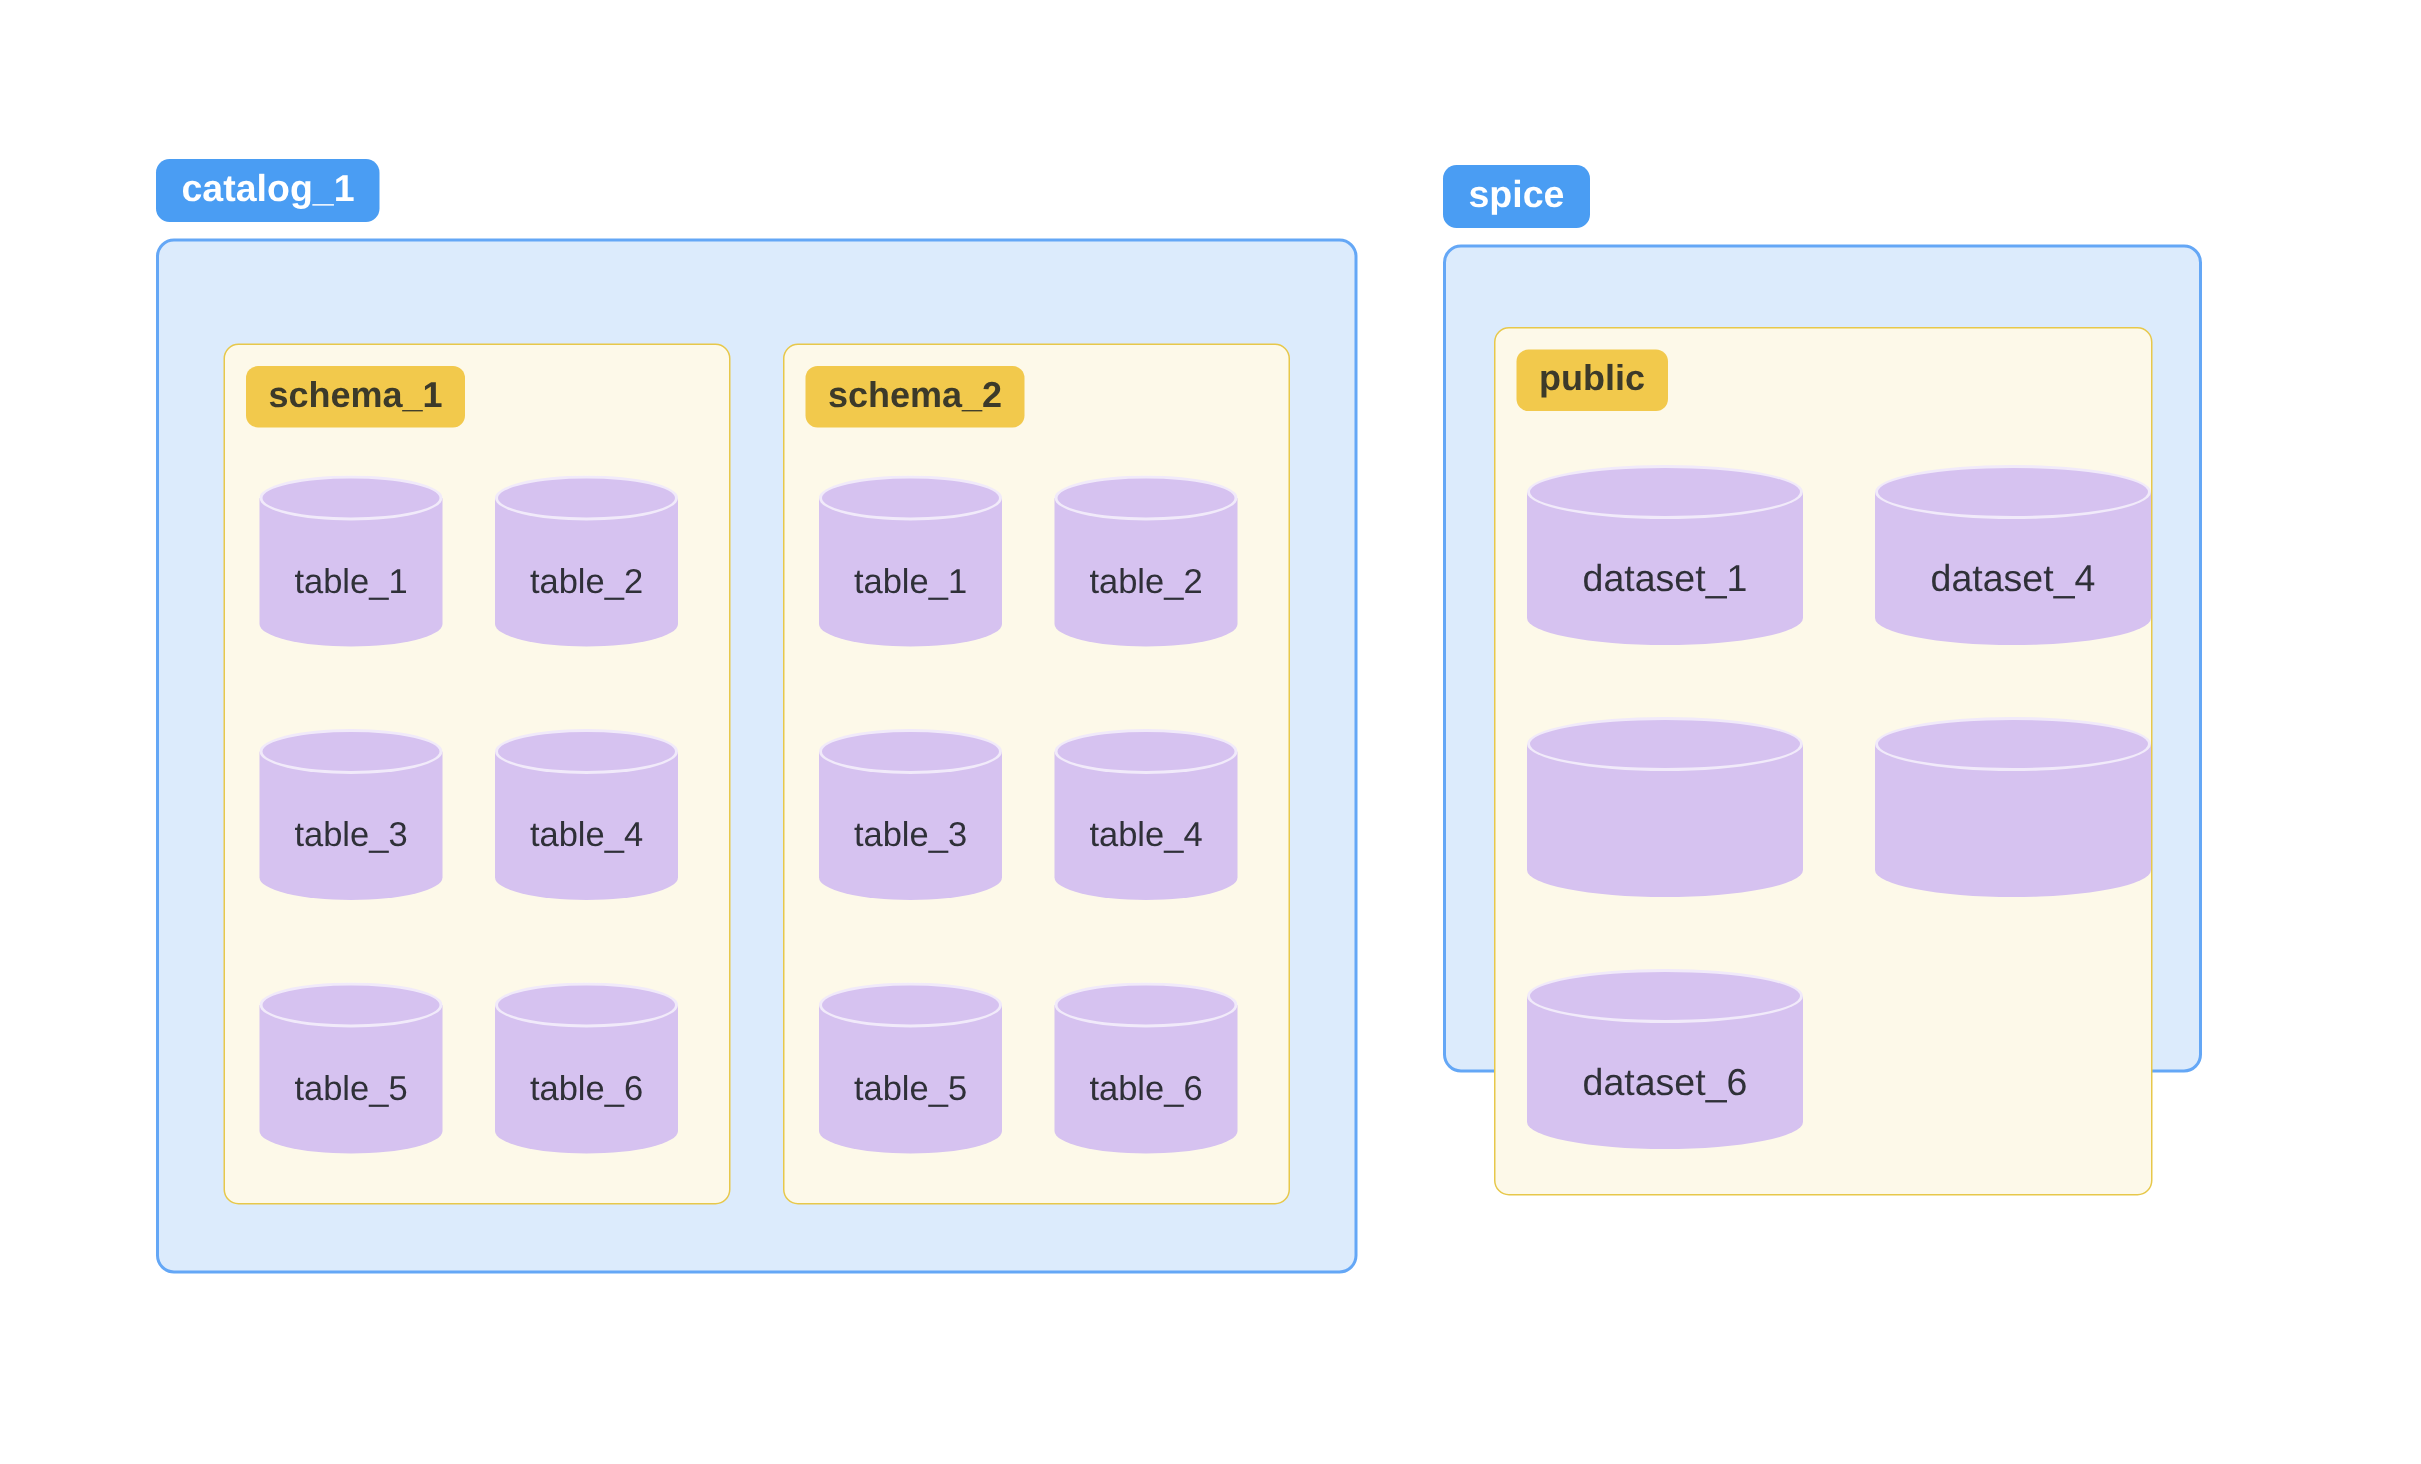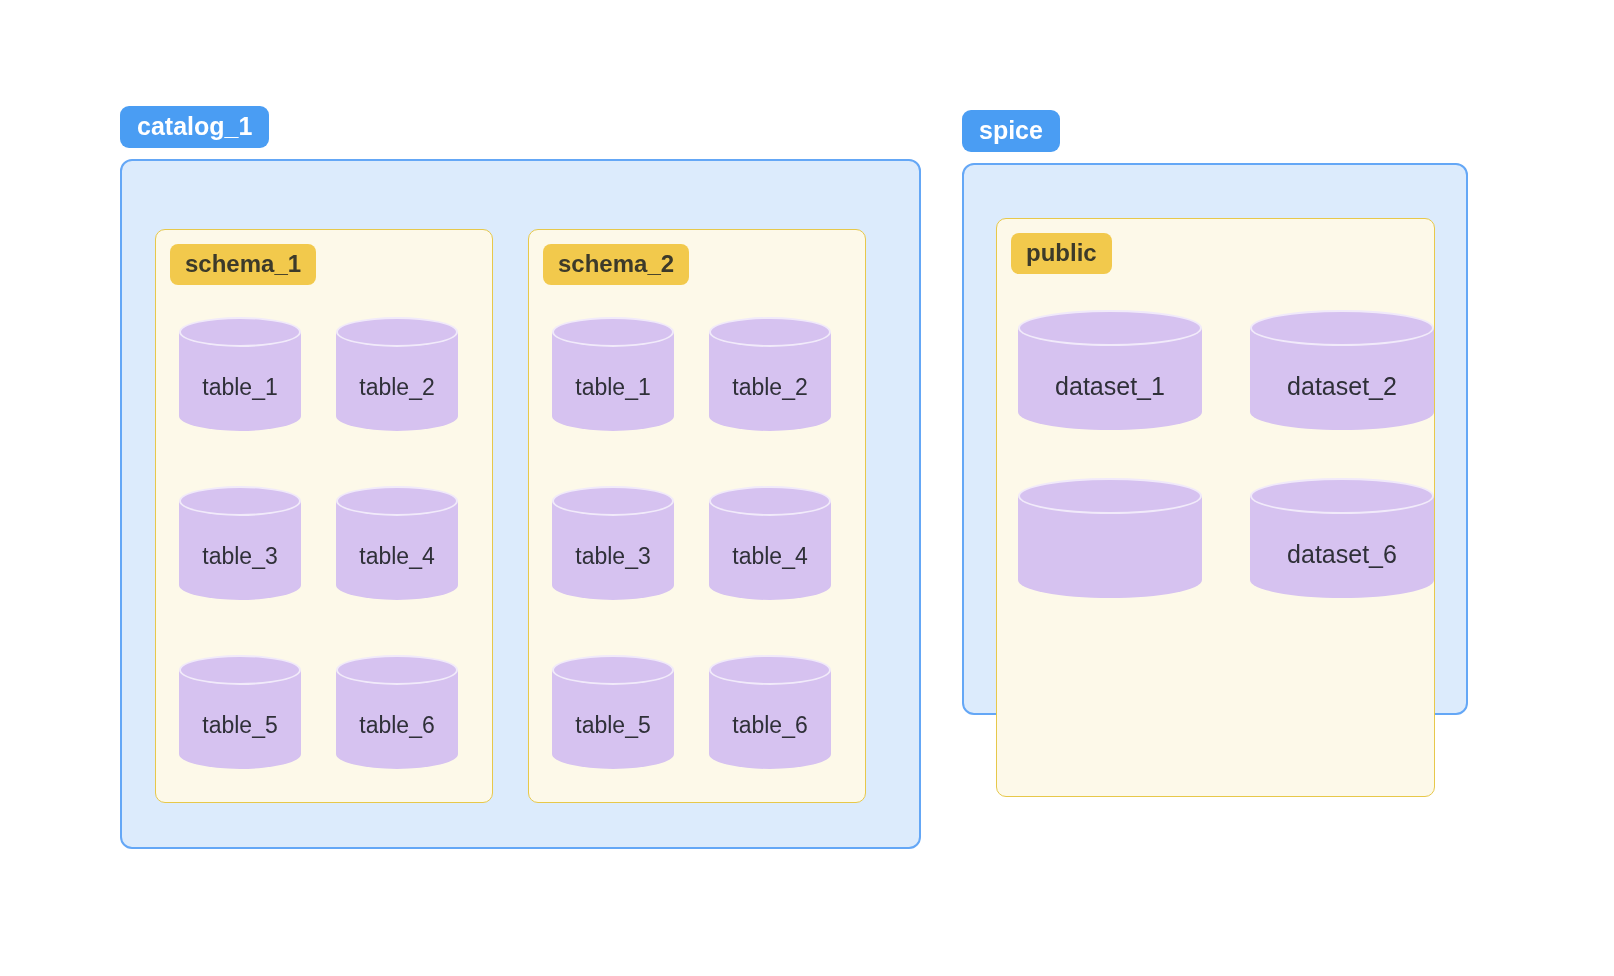--- a/index.html
+++ b/index.html
@@ -9,41 +9,41 @@
     font-family: "Liberation Sans", sans-serif;
   }
   .canvas {
     position: relative;
     width: 1614px;
     height: 976px;
     background: #ffffff;
     overflow: hidden;
   }
   .group { position: absolute; }
-  .group.left  { left: 120px; top: 106px; }
+  .group.left  { left: 104px; top: 106px; }
   .group.right { left: 962px; top: 110px; }
 
   .badge-blue {
     display: inline-block;
     background: #4a9df3;
     color: #ffffff;
     font-weight: bold;
     font-size: 25px;
     line-height: 1;
     padding: 8px 17px 9px 17px;
     border-radius: 9px;
   }
   .container-blue {
     margin-top: 11px;
     background: #dcebfc;
     border: 2px solid #64a7f6;
     border-radius: 12px;
     box-sizing: border-box;
   }
-  .group.left  .container-blue { width: 801px; height: 690px; padding: 68px 0 0 33px; }
+  .group.left  .container-blue { width: 801px; height: 690px; padding: 68px 0 0 43px; }
   .group.right .container-blue { width: 506px; height: 552px; padding: 53px 0 0 32px; }
 
   .schema-row { display: flex; gap: 35px; }
 
   .schema-box {
     background: #fdf9e9;
     border: 1.5px solid #e7c84a;
     border-radius: 10px;
     box-sizing: border-box;
     padding: 14px 0 0 14px;
@@ -210,21 +210,25 @@
           <div class="badge-yellow">public</div>
           <div class="cyl-grid">
             <div class="cyl big">
               <div class="cyl-body"></div>
               <div class="cyl-top"></div>
               <span class="cyl-label">dataset_1</span>
             </div>
             <div class="cyl big">
               <div class="cyl-body"></div>
               <div class="cyl-top"></div>
-              <span class="cyl-label">dataset_2</span>
+              <span class="cyl-label">dataset_4</span>
+            </div>
+            <div class="cyl big">
+              <div class="cyl-body"></div>
+              <div class="cyl-top"></div>
             </div>
             <div class="cyl big">
               <div class="cyl-body"></div>
               <div class="cyl-top"></div>
             </div>
             <div class="cyl big">
               <div class="cyl-body"></div>
               <div class="cyl-top"></div>
               <span class="cyl-label">dataset_6</span>
             </div>

